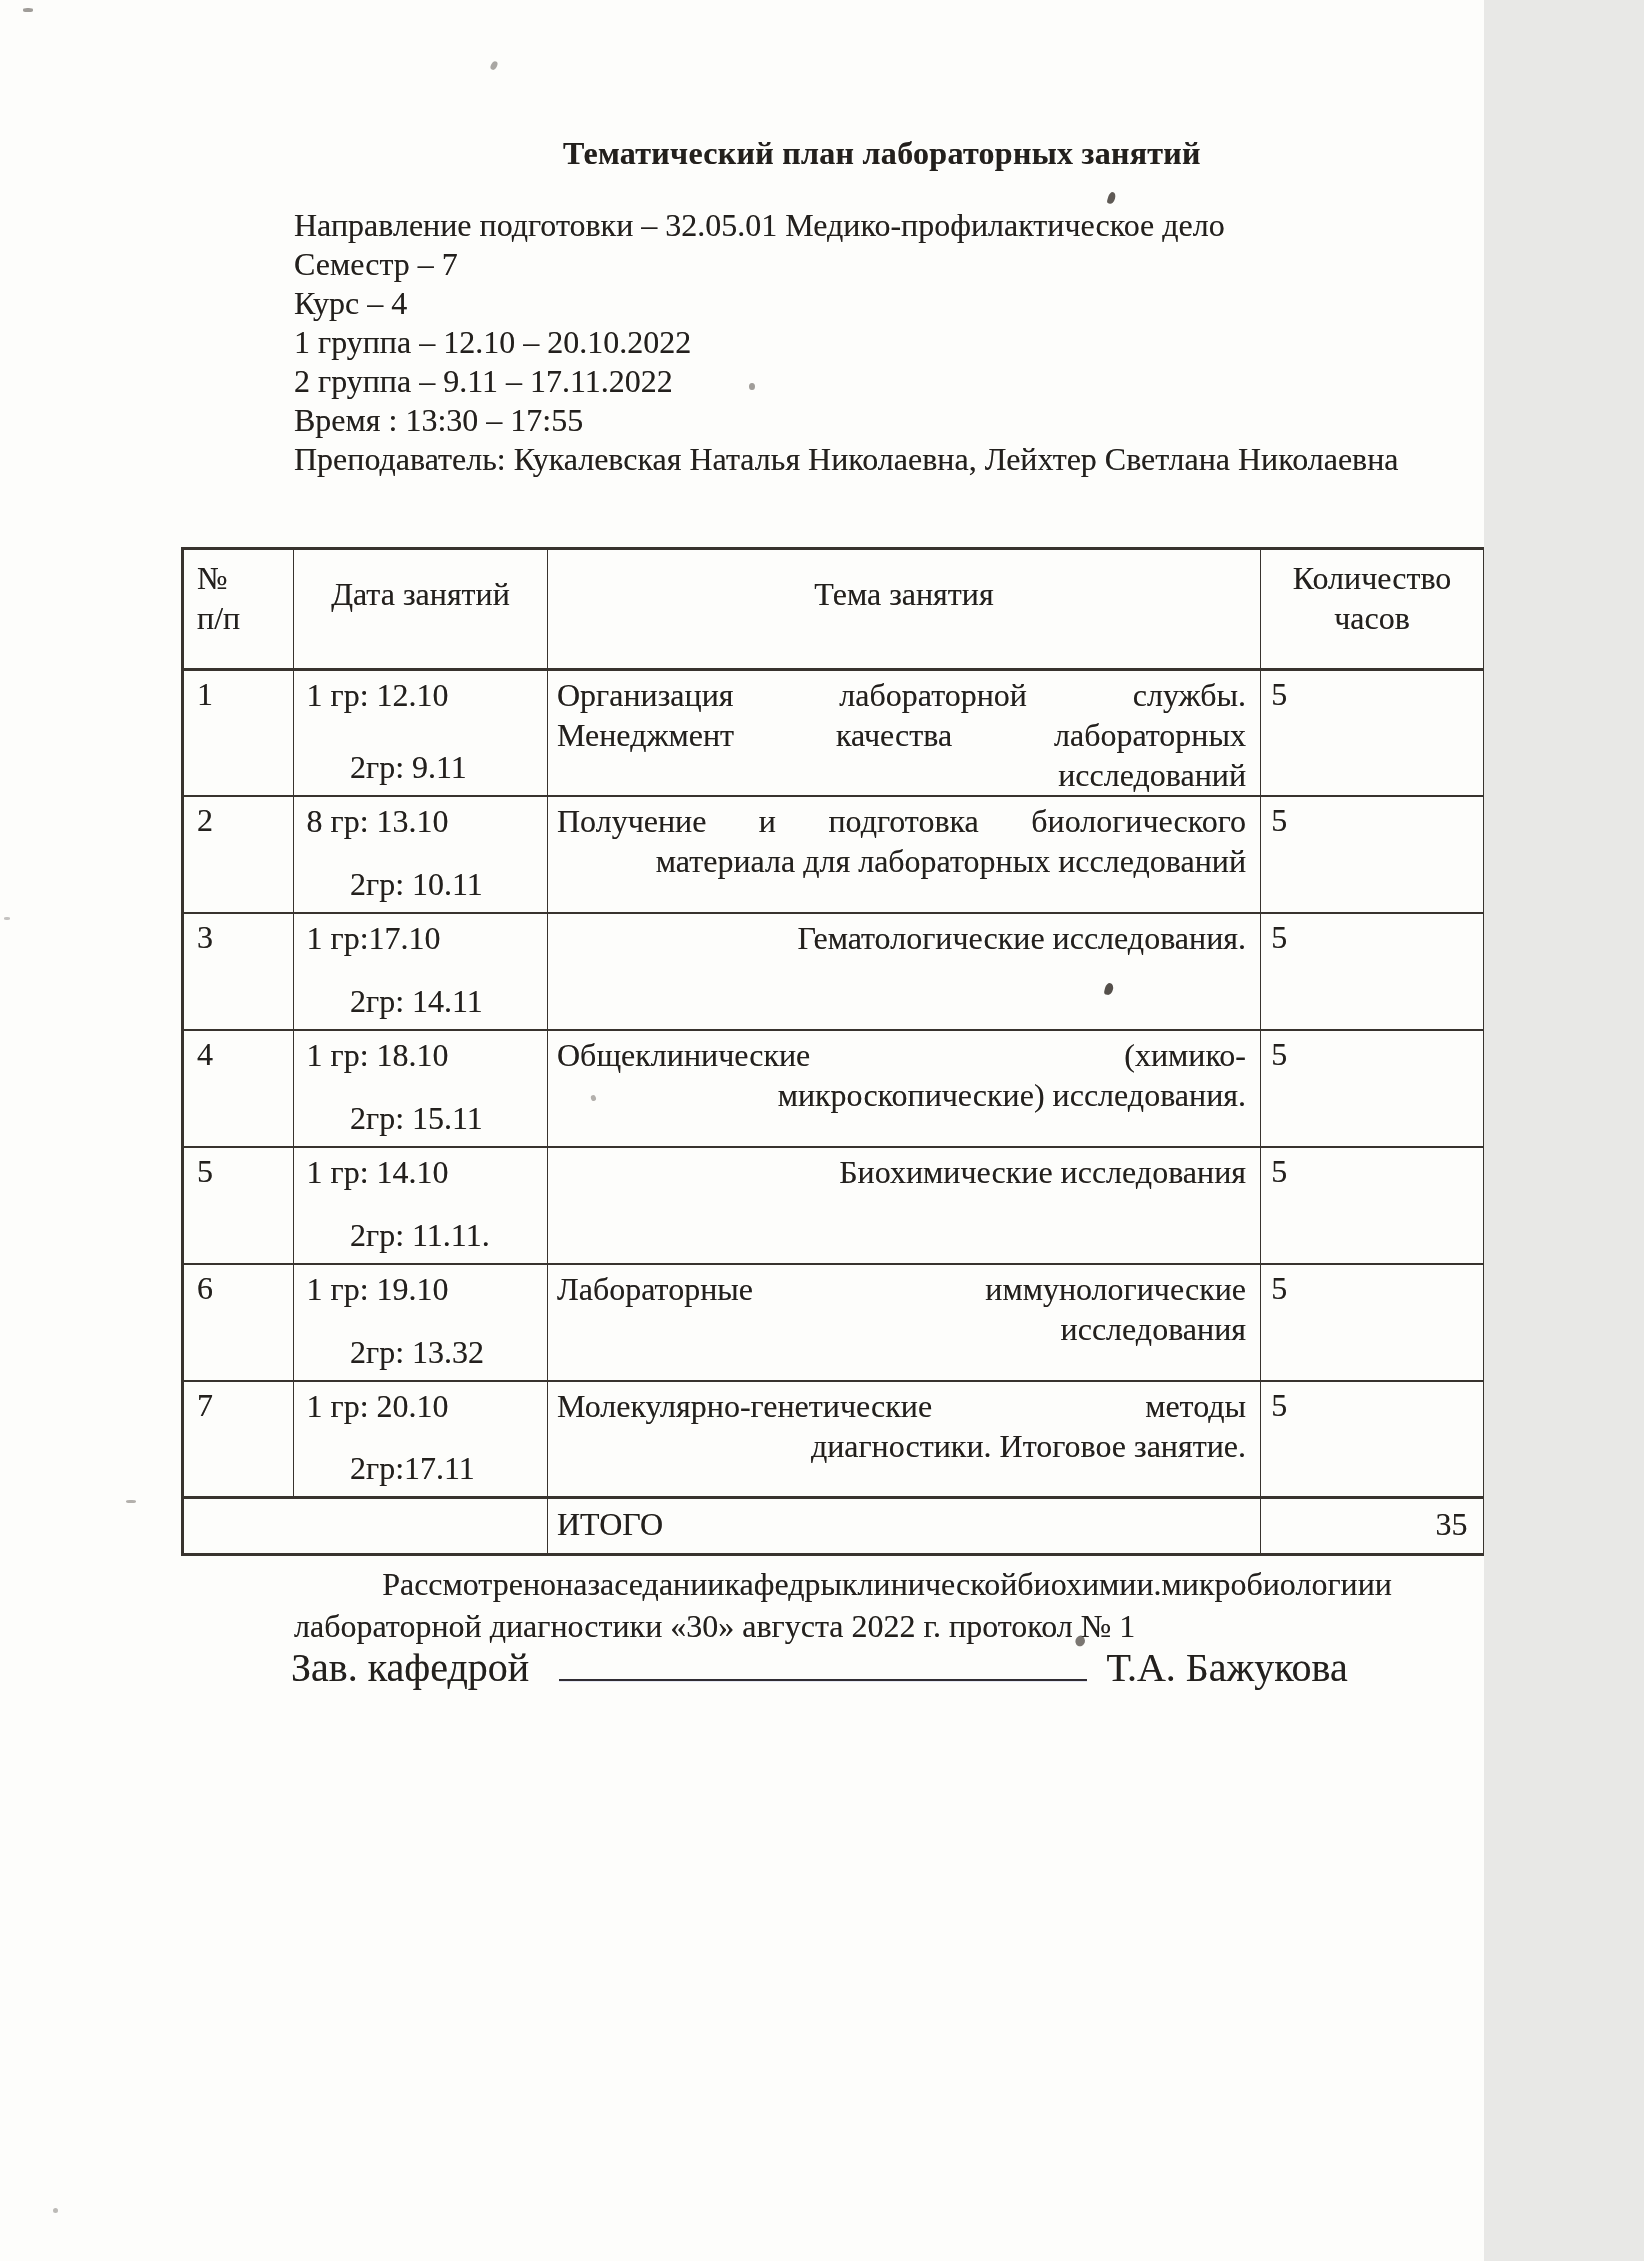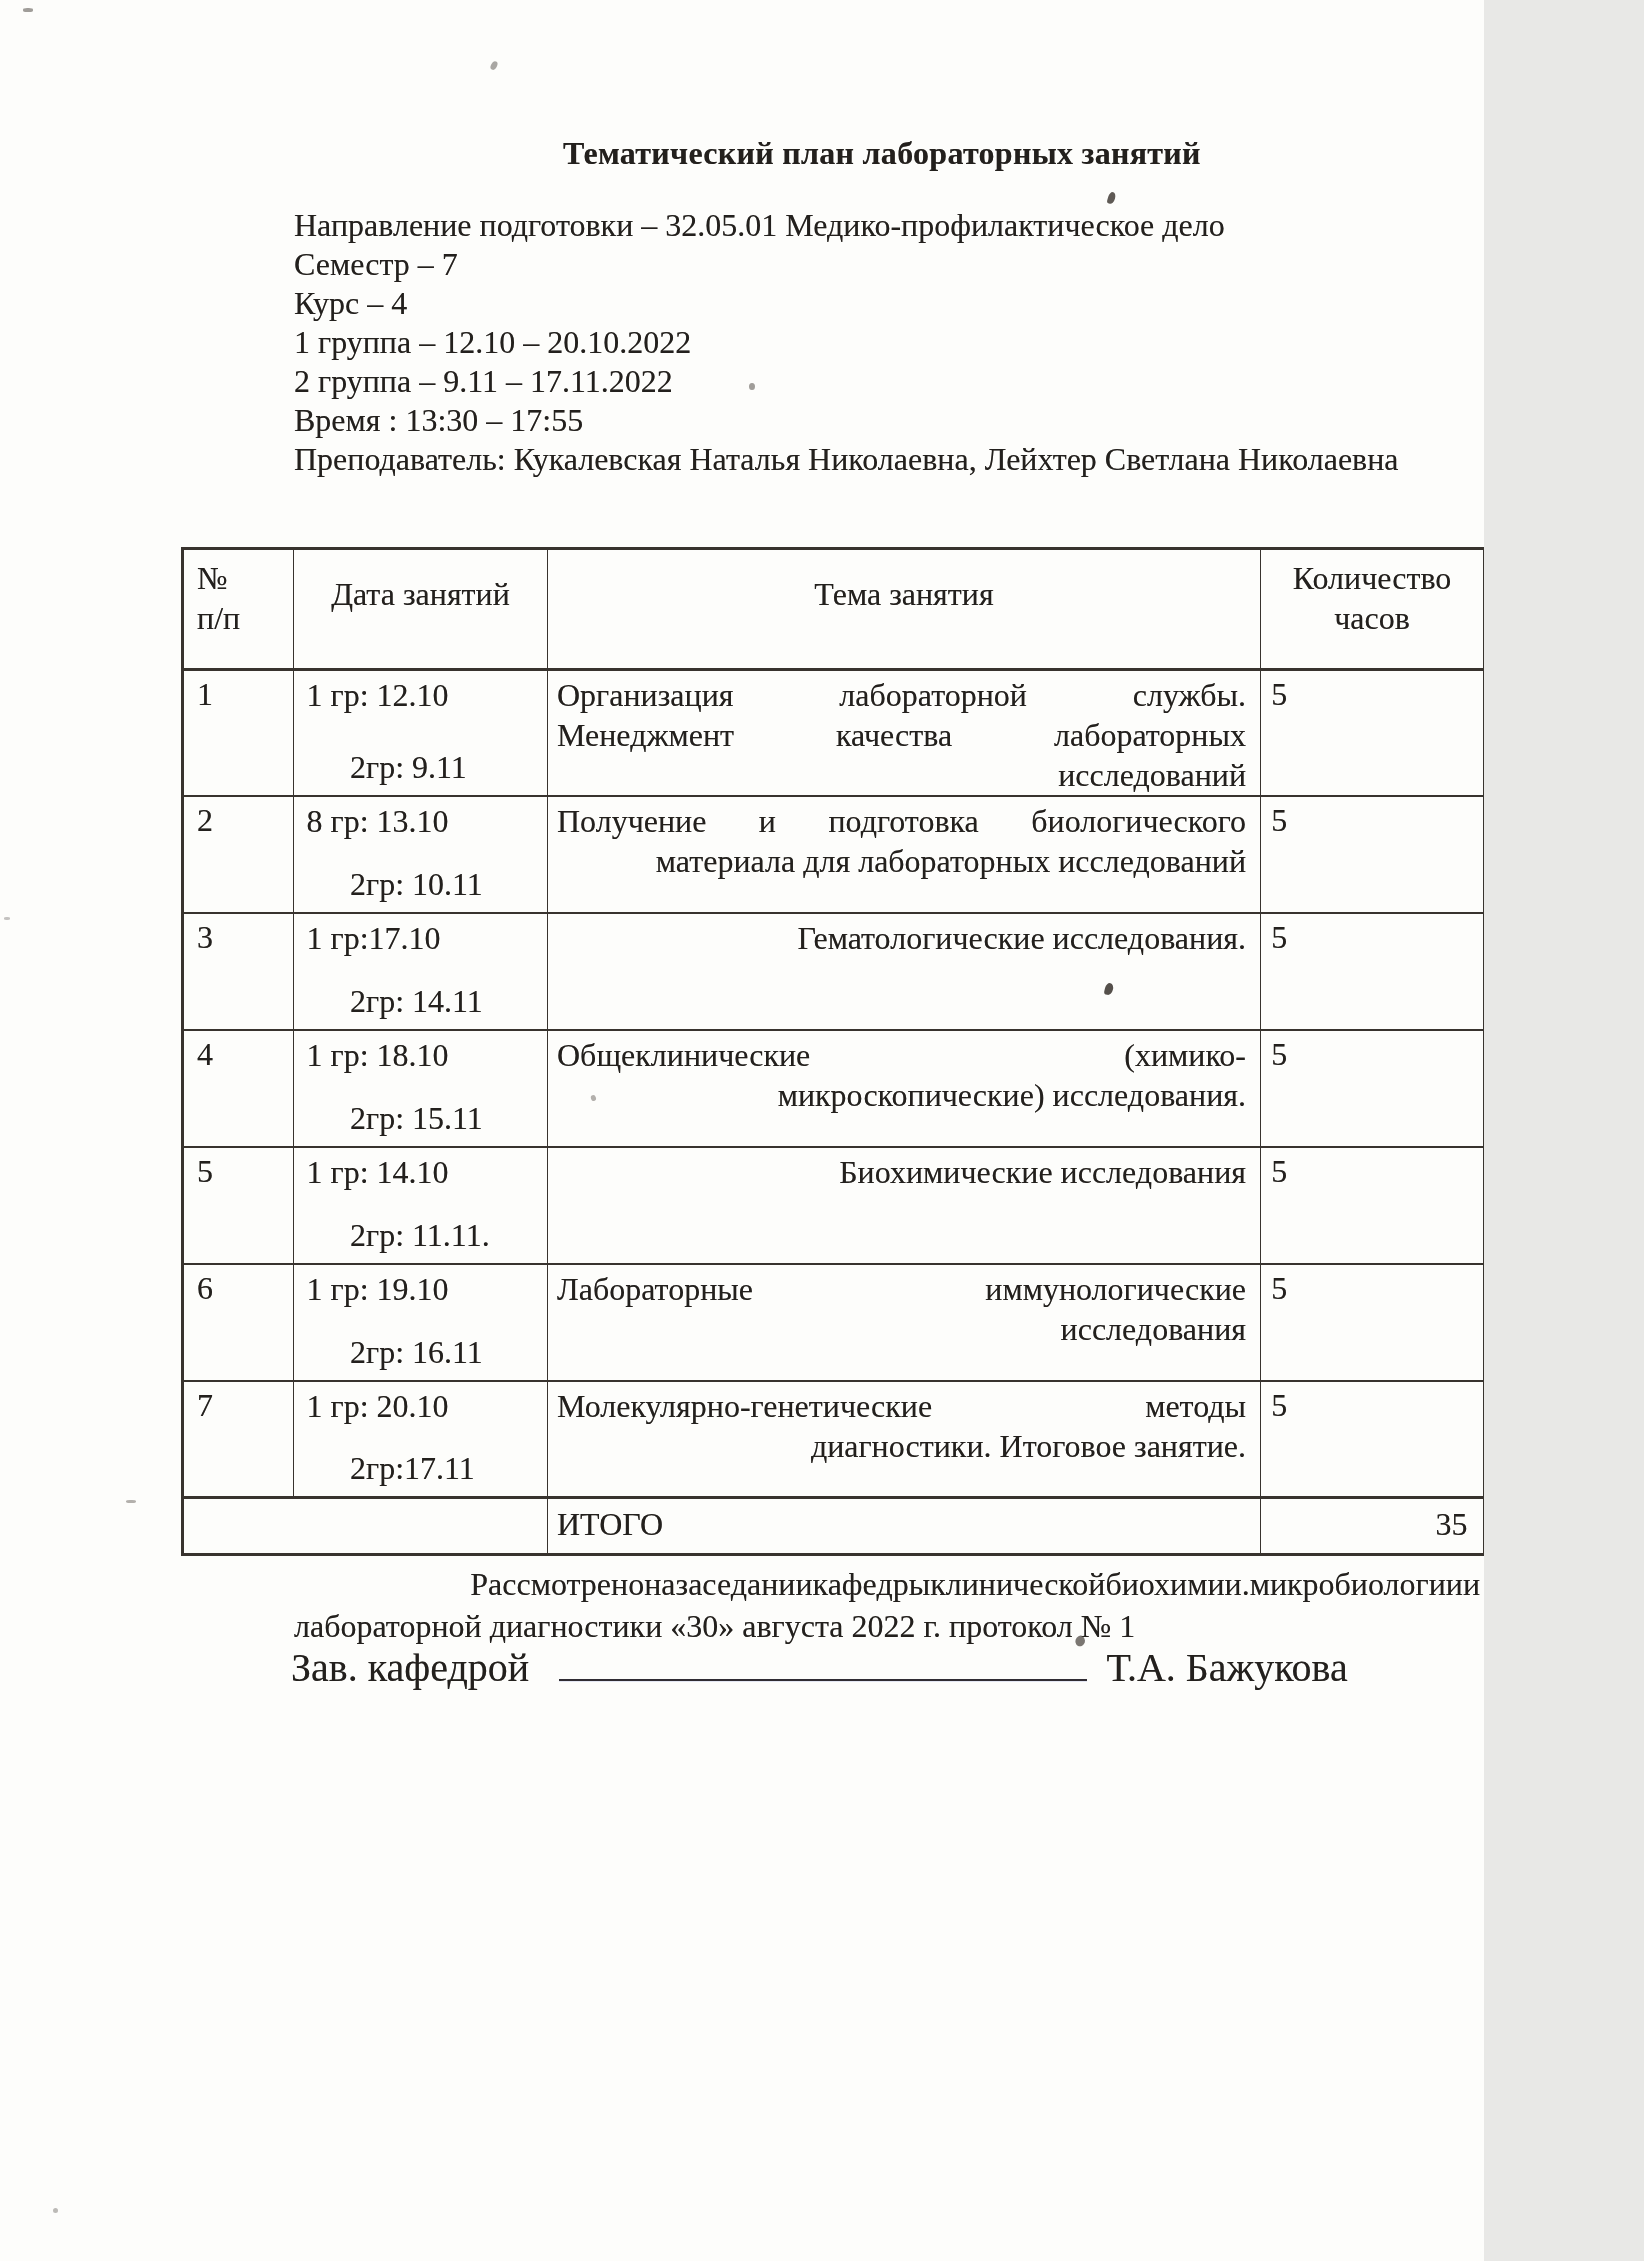--- a/index.html
+++ b/index.html
@@ -64,21 +64,21 @@
 
   td.t-spacer{border-right:none;}
   td.t-label{padding:6.4px 0 0 9px;}
   td.t-value{text-align:right;padding:6.4px 15.5px 0 0;vertical-align:top;margin-top:20px;}
 
   .fpar{
     position:absolute;left:294px;top:1563px;width:1186px;
     font-size:32px;
   }
   .fline{height:42px;line-height:42px;white-space:nowrap;}
-  .fline.j{display:flex;justify-content:flex-end;}
+  .fline.j{display:flex;justify-content:center;}
 
   .sig{
     position:absolute;left:291px;top:1647px;
     font-size:40px;line-height:42px;white-space:nowrap;
   }
   .sig-line{
     display:inline-block;
     width:528px;height:28px;
     margin:0 19.3px 0 30px;
     border-bottom:2.6px solid #302c33;
@@ -194,21 +194,21 @@
           </td>
           <td class="c-topic">
             <div class="tline">Биохимические исследования</div>
           </td>
           <td class="c-hours">5</td>
         </tr>
         <tr>
           <td class="c-num">6</td>
           <td class="c-date">
             <div class="d1">1 гр: 19.10</div>
-            <div class="d2">2гр: 16.11</div>
+            <div class="d2">2гр: 13.32</div>
           </td>
           <td class="c-topic">
             <div class="tline j">
               <span>Лабораторные</span>
               <span>иммунологические</span>
             </div>
             <div class="tline">исследования</div>
           </td>
           <td class="c-hours">5</td>
         </tr>

